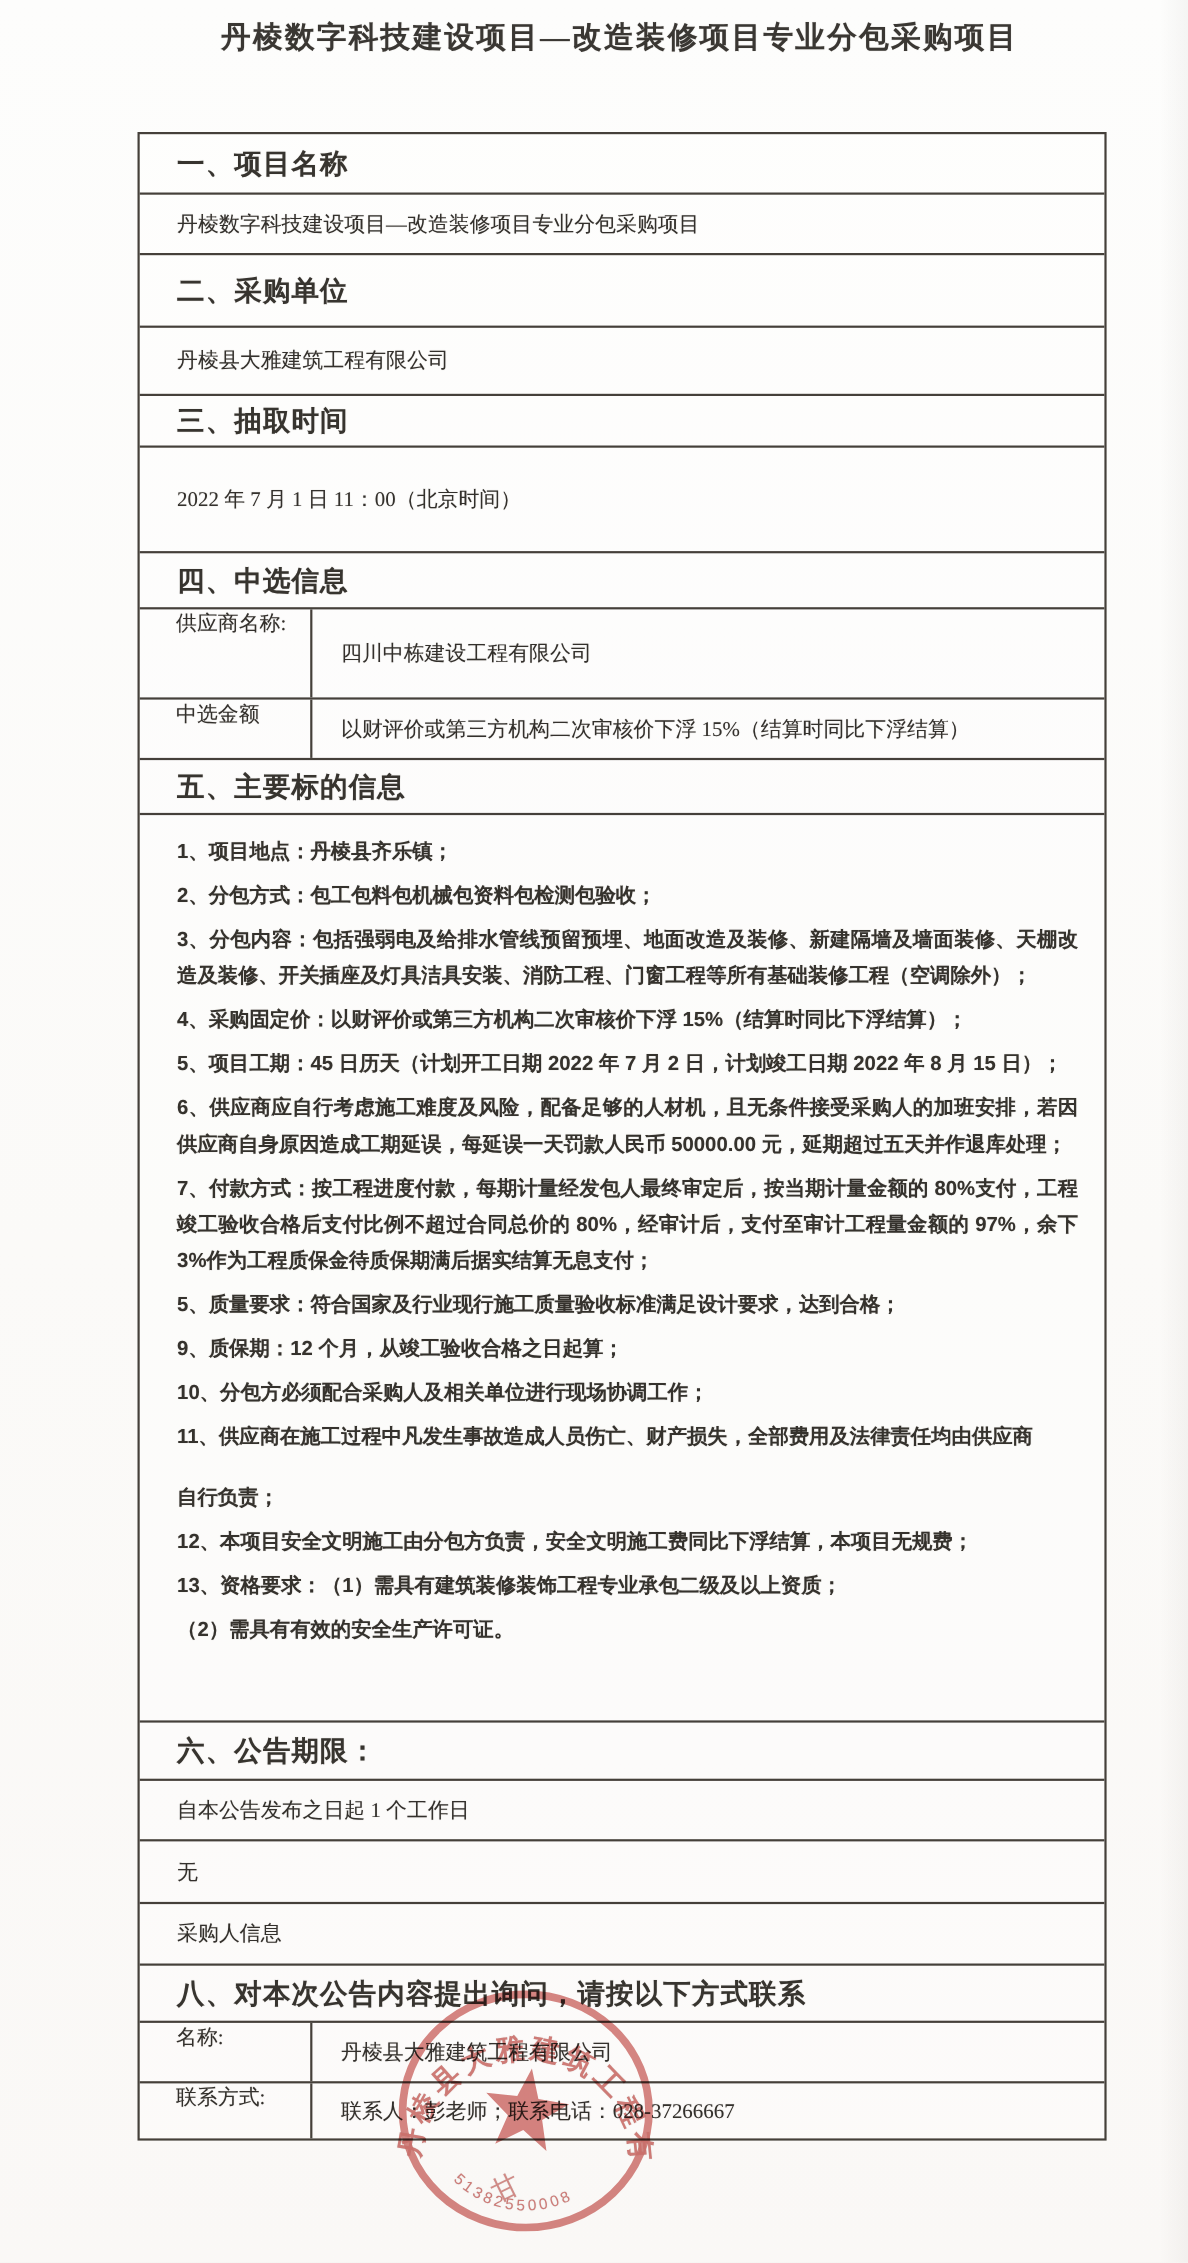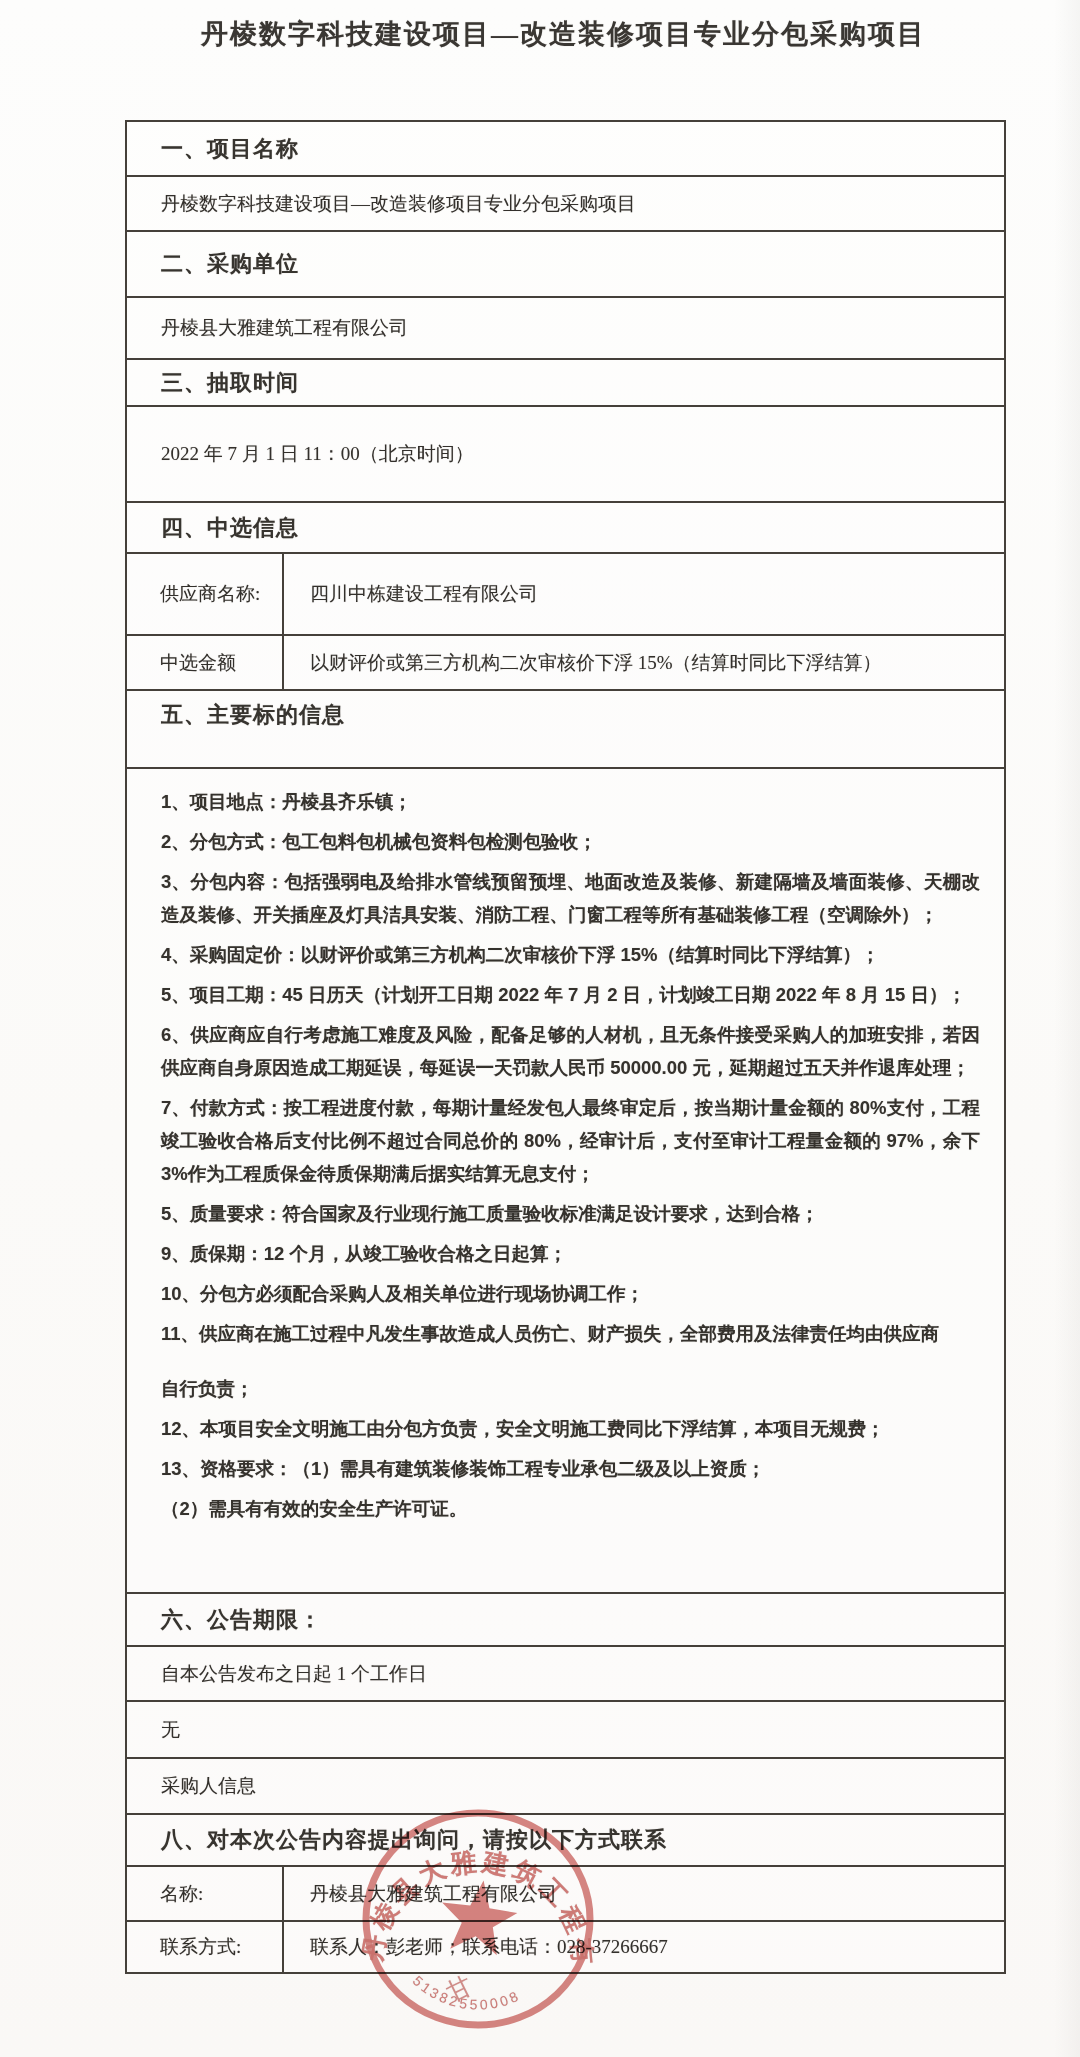--- a/index.html
+++ b/index.html
@@ -25,33 +25,33 @@
     border:2px solid #45403a;
     background:rgba(255,255,255,0.35);
   }
   .row{
     box-sizing:border-box;display:flex;align-items:center;
     padding-left:34px;font-size:19px;
   }
   .row + .row{border-top:2px solid #45403a;}
   .row.hdr{
     font-family:"Liberation Sans","DejaVu Sans",sans-serif;
-    font-weight:700;font-size:22px;letter-spacing:1px;color:#37342f;
+    font-weight:700;font-size:25px;letter-spacing:1px;color:#37342f;
   }
   .row.twocol{padding-left:0;}
   .twocol .c1{
     box-sizing:border-box;flex:0 0 157px;align-self:stretch;
-    border-right:2px solid #45403a;display:flex;align-items:center;
+    border-right:2px solid #45403a;display:flex;
     padding-left:33px;
   }
   .twocol .c2{flex:1;padding-left:26px;}
   .row.big{
     display:block;padding:16px 24px 0 34px;
     font-family:"Liberation Sans","DejaVu Sans",sans-serif;
-    font-weight:600;color:#35322d;margin-top:28px;
+    font-weight:600;color:#35322d;
   }
   .row.big p{
     margin:0 0 7px 0;font-size:18.5px;line-height:33px;
     text-align:justify;
   }
   .row.big p.carry{margin-top:22px;}
   .stamp{
     position:absolute;left:356px;top:1806px;width:244px;height:234px;
     mix-blend-mode:multiply;opacity:.82;pointer-events:none;
   }

